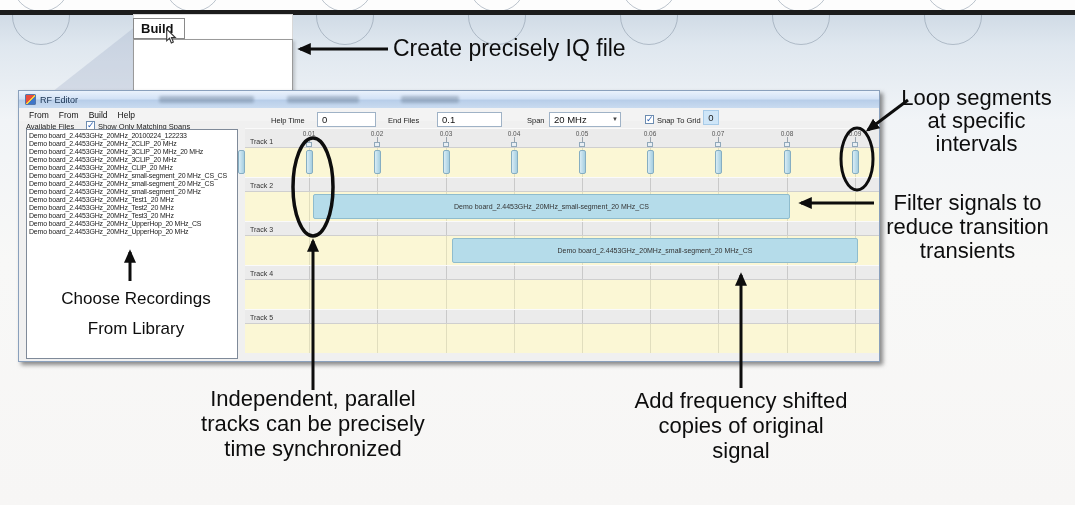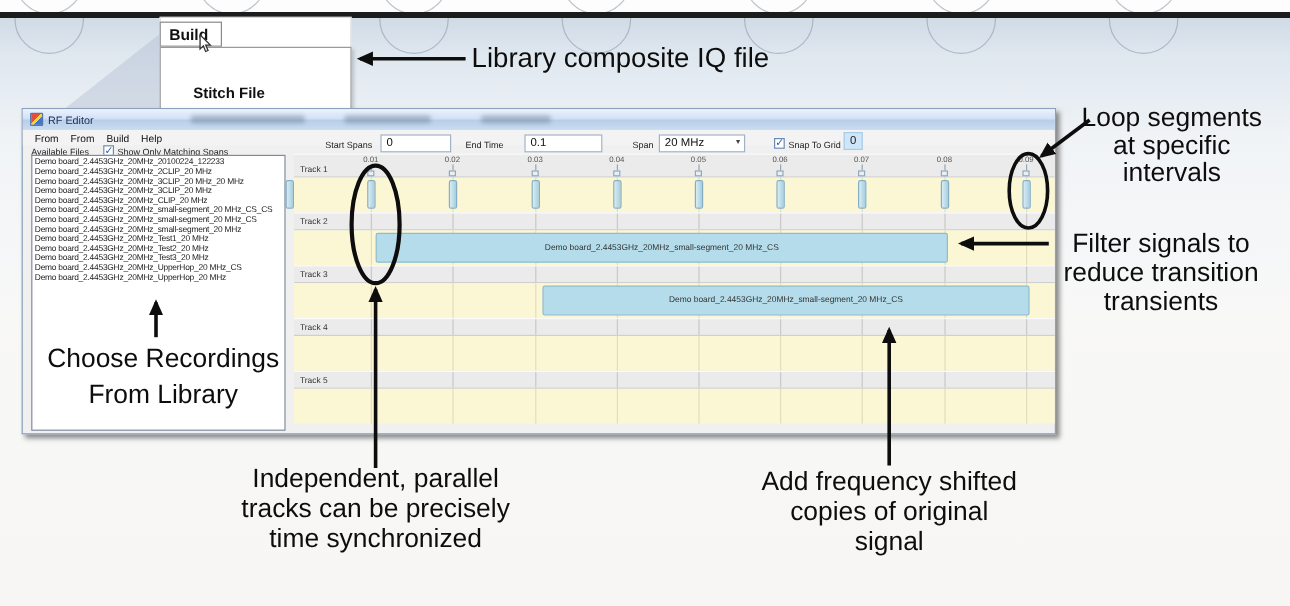--- a/index.html
+++ b/index.html
@@ -69,21 +69,21 @@
     background:linear-gradient(to right,#d8ecf5,#a6cfe1);border:1px solid #86aec2;box-sizing:border-box;}
   .seg{position:absolute;top:2px;height:25px;background:#b5dcea;border:1px solid #8fbccd;border-radius:2px;
     box-sizing:border-box;overflow:hidden;}
   .seg-label{display:block;text-align:center;font-size:7px;line-height:23px;color:#333;white-space:nowrap;}
   
   .ann-svg{position:absolute;left:0;top:0;z-index:10;pointer-events:none;}
   .ann-text{position:absolute;z-index:11;color:#0d0d0d;white-space:pre-line;text-align:center;}
   .ann-create{left:393px;top:35px;font-size:23px;text-align:left;}
   .ann-loop{left:878px;top:86px;width:197px;font-size:22px;line-height:23px;}
   .ann-filter{left:860px;top:191px;width:215px;font-size:22px;line-height:24px;}
-  .ann-choose{left:12px;top:284px;width:248px;font-size:22px;line-height:30px;}
+  .ann-choose{left:12px;top:284px;width:248px;font-size:17px;line-height:30px;}
   .ann-independent{left:182px;top:386px;width:262px;font-size:22px;line-height:25px;}
   .ann-addfreq{left:622px;top:388px;width:238px;font-size:22px;line-height:25px;}
 </style>
 </head>
 <body>
 
 <div class="scallop-strip strip-top" id="scallop-top">
     <div class="scallop" style="left: 12px; top: -46px;"></div>
     <div class="scallop" style="left: 164px; top: -46px;"></div>
     <div class="scallop" style="left: 316px; top: -46px;"></div>
@@ -100,21 +100,20 @@
     <div class="scallop" style="left: 468px; top: -28px;"></div>
     <div class="scallop" style="left: 620px; top: -28px;"></div>
     <div class="scallop" style="left: 772px; top: -28px;"></div>
     <div class="scallop" style="left: 924px; top: -28px;"></div>
   </div>
 <div class="wedge"></div>
 
 <div class="float-menu-backdrop"></div>
 <div class="build-btn">Build</div>
 <div class="dropdown" id="dropdown">
-    <div class="dd-item" style="top: 27px;">Stitch File</div>
   </div>
 <svg class="cursor-icon" width="12" height="15" viewBox="0 0 10 14">
   <path d="M1,0 L1,11 L3.6,8.6 L5.3,13 L7.2,12.2 L5.4,8 L9,8 Z" fill="#fff" stroke="#333" stroke-width="1"></path>
 </svg>
 
 <div class="win-wrap">
   <div class="window">
     <div class="titlebar">
       <span class="app-icon"></span>
       <span class="title-text">RF Editor</span>
@@ -126,23 +125,23 @@
         <span class="menu-item">From</span>
         <span class="menu-item">From</span>
         <span class="menu-item">Build</span>
         <span class="menu-item">Help</span>
       </div>
 
     <span class="ctl-label" style="left:7px;top:31px;text-decoration:underline;">Available Files</span>
     <span class="checkbox" style="left:67px;top:30px;">✓</span>
     <span class="ctl-label" style="left:79px;top:31px;">Show Only Matching Spans</span>
 
-    <span class="ctl-label" style="left:252px;top:25px;">Start Spans</span>
+    <span class="ctl-label" style="left:252px;top:25px;">Help Time</span>
     <div class="ctl-input" style="left:298px;top:21px;width:59px;height:15px;">0</div>
-    <span class="ctl-label" style="left:369px;top:25px;">End Time</span>
+    <span class="ctl-label" style="left:369px;top:25px;">End Files</span>
     <div class="ctl-input" style="left:418px;top:21px;width:65px;height:15px;">0.1</div>
     <span class="ctl-label" style="left:508px;top:25px;">Span</span>
     <div class="ctl-select" style="left:530px;top:21px;width:72px;height:15px;">
       <span>20 MHz</span>
       <span class="arrow">▼</span>
     </div>
     <span class="checkbox" style="left:626px;top:24px;">✓</span>
     <span class="ctl-label" style="left:638px;top:25px;">Snap To Grid</span>
     <div class="snap-badge" style="left:684px;top:19px;width:16px;height:15px;">0</div>
 
@@ -324,21 +323,21 @@
   <ellipse cx="313" cy="187" rx="20" ry="49" fill="none" stroke="#0d0d0d" stroke-width="3.5"></ellipse>
   <ellipse cx="857" cy="159" rx="16" ry="31" fill="none" stroke="#0d0d0d" stroke-width="3"></ellipse>
   <line x1="388" y1="49" x2="300" y2="49" stroke="#0d0d0d" stroke-width="3" marker-end="url(#ah)"></line>
   <line x1="908" y1="100" x2="868" y2="130" stroke="#0d0d0d" stroke-width="3" marker-end="url(#ah)"></line>
   <line x1="874" y1="203" x2="801" y2="203" stroke="#0d0d0d" stroke-width="3" marker-end="url(#ah)"></line>
   <line x1="130" y1="281" x2="130" y2="252" stroke="#0d0d0d" stroke-width="3" marker-end="url(#ah)"></line>
   <line x1="313" y1="390" x2="313" y2="241" stroke="#0d0d0d" stroke-width="3" marker-end="url(#ah)"></line>
   <line x1="741" y1="388" x2="741" y2="275" stroke="#0d0d0d" stroke-width="3" marker-end="url(#ah)"></line>
 </svg>
 
-<div class="ann-text ann-create">Library composite IQ file</div>
+<div class="ann-text ann-create">Create precisely IQ file</div>
 <div class="ann-text ann-loop">Loop segments
 at specific
 intervals</div>
 <div class="ann-text ann-filter">Filter signals to
 reduce transition
 transients</div>
 <div class="ann-text ann-choose">Choose Recordings
 From Library</div>
 <div class="ann-text ann-independent">Independent, parallel
 tracks can be precisely

